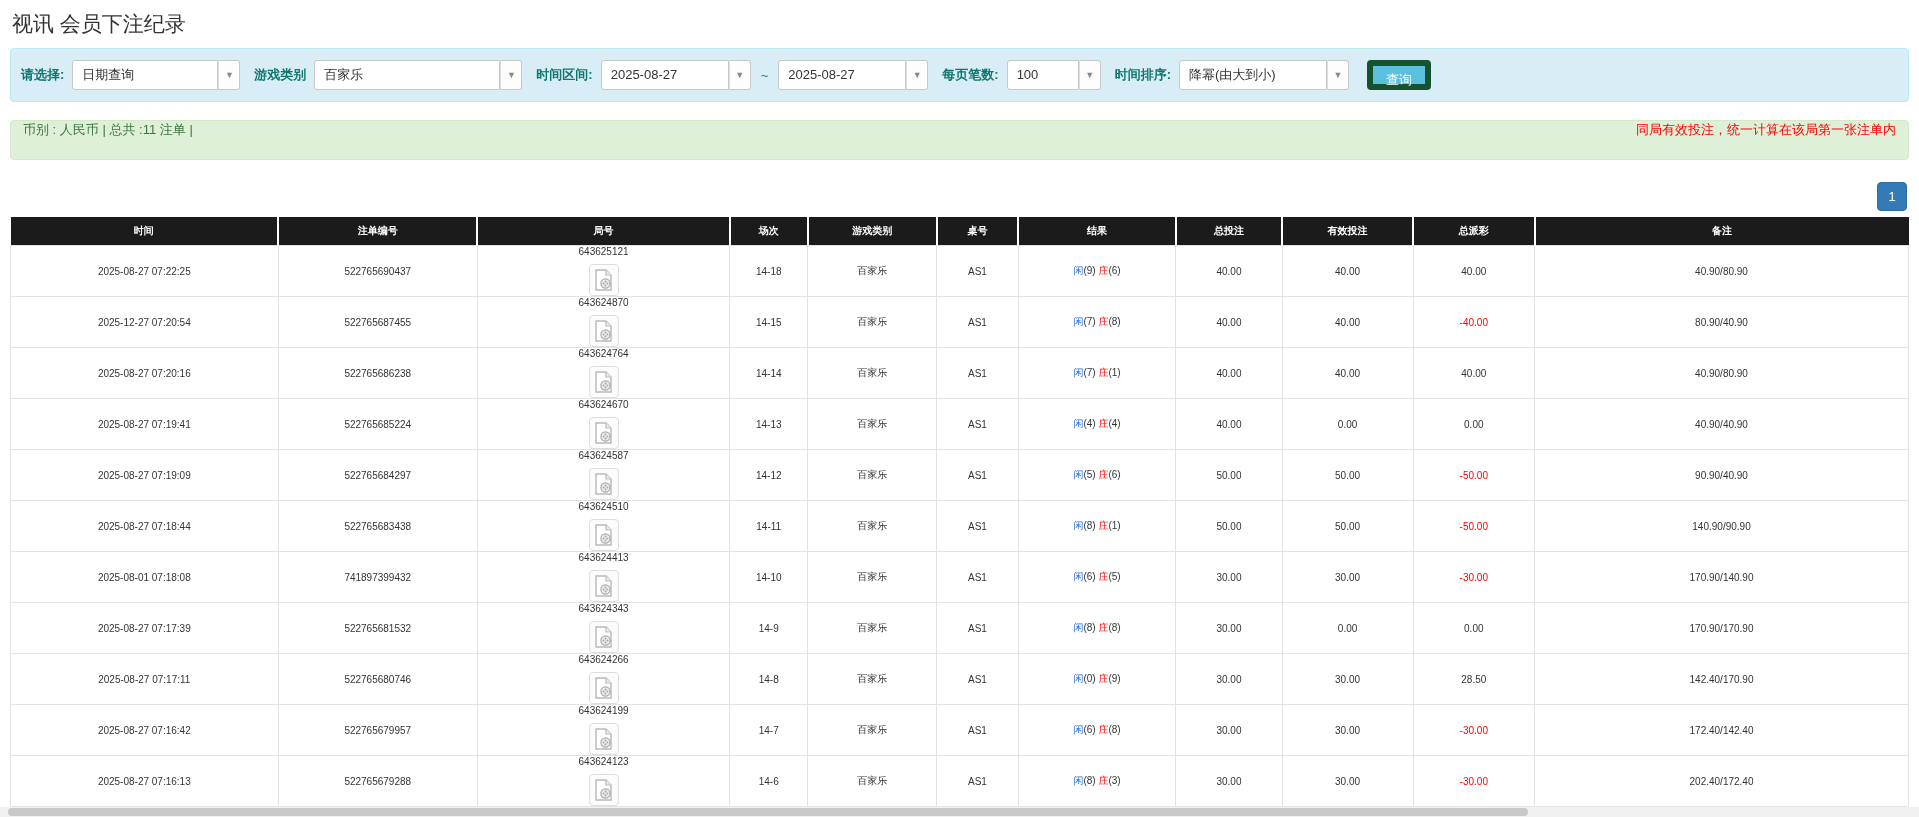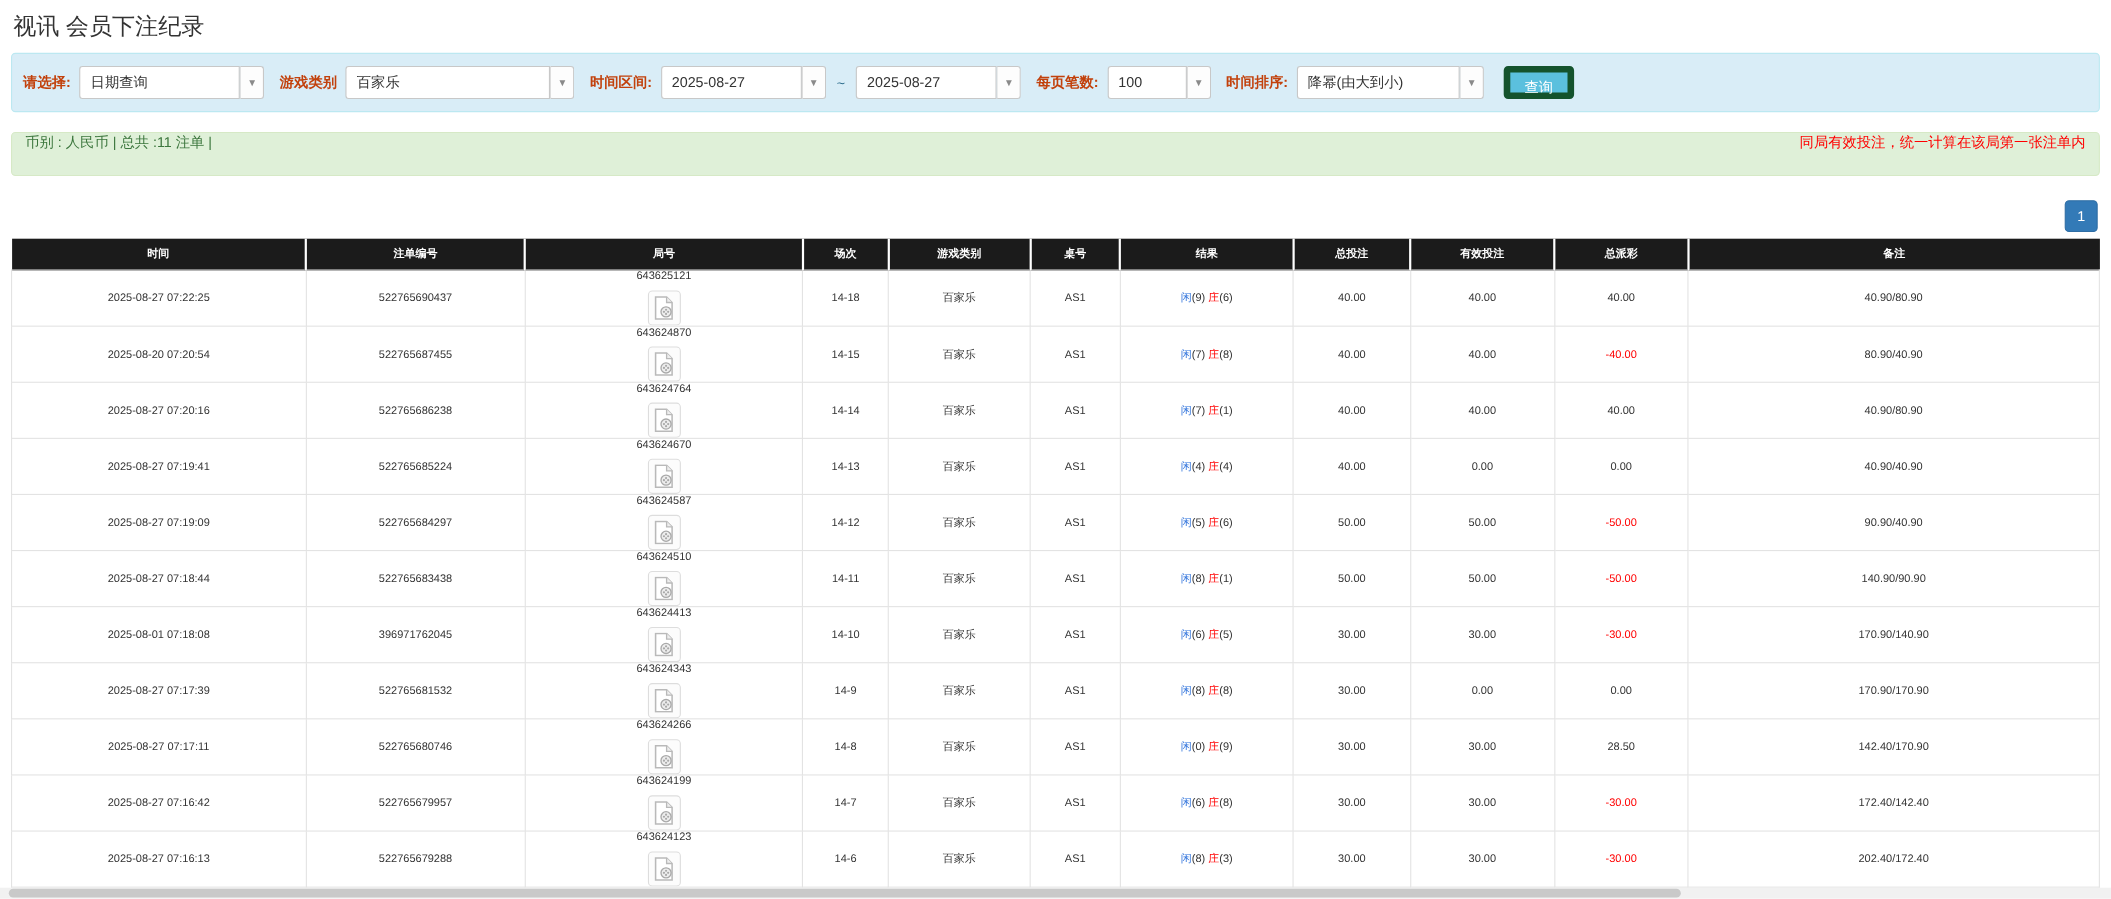--- a/index.html
+++ b/index.html
@@ -3,21 +3,21 @@
 <meta charset="utf-8">
 <style>
   html,body{margin:0;padding:0;background:#fff;}
   body{width:1919px;height:817px;font-family:"Liberation Sans","DejaVu Sans",sans-serif;color:#333;overflow:hidden;}
 
   .page-title{font-size:21px;font-weight:normal;color:#333;margin:10px 0 10px 12px;}
 
   
   .filter-panel{margin:0 10px;background:#d9edf7;border:1px solid #bce8f1;border-radius:4px;
     padding:11px 10px;display:flex;align-items:center;gap:8px;height:30px;}
-  .f-label{font-size:13px;font-weight:bold;color:#c2410c;white-space:nowrap;margin-left:6px;}
+  .f-label{font-size:13px;font-weight:bold;color:#0f766e;white-space:nowrap;margin-left:6px;}
   .combo{display:inline-flex;height:30px;box-sizing:border-box;}
   .combo-text{box-sizing:border-box;height:30px;line-height:28px;background:#fff;border:1px solid #c8c8c8;
     border-radius:3px 0 0 3px;padding:0 9px;font-size:13px;color:#333;white-space:nowrap;overflow:hidden;}
   .combo-arrow{box-sizing:border-box;width:22px;height:30px;border:1px solid #c8c8c8;border-left:1px solid #ddd;
     background:#fdfdfd;border-radius:0 3px 3px 0;display:flex;align-items:center;justify-content:center;
     color:#8a8a8a;font-size:9px;cursor:pointer;}
   .tilde{font-size:13px;color:#31708f;margin:0 2px;}
   .query-btn{margin-left:10px;background:#5bc0de;border:6px solid #14532d;color:#fff;font-size:13px;
     border-radius:4px;height:30px;padding:5px 13px;cursor:pointer;}
 
@@ -164,21 +164,21 @@
       <span class="res-player">闲</span><span class="res-score">(9)</span>
       <span class="res-banker">庄</span><span class="res-score">(6)</span>
     </td>
     <td class="blue">40.00</td>
     <td class="money">40.00</td>
     <td class="money">40.00</td>
     <td>40.90/80.90</td>
   </tr>
 
   <tr>
-    <td>2025-08-20 07:20:54</td>
+    <td>2025-12-27 07:20:54</td>
     <td>522765687455</td>
     <td>
       <span class="round-cell-inner">
         <span>643624870</span>
         <button class="video-btn">
           <span style="display:flex">
             <svg width="19" height="22" viewBox="0 0 19 22">
               <path d="M2 1 h10 l5 5 v15 h-15 z" fill="#ffffff" stroke="#b9b9b9" stroke-width="1.4"></path>
               <path d="M12 1 v5 h5" fill="#eeeeee" stroke="#b9b9b9" stroke-width="1.2"></path>
               <circle cx="11.5" cy="14.5" r="4.6" fill="#ededed" stroke="#a9a9a9" stroke-width="1.2"></circle>
@@ -335,21 +335,21 @@
       <span class="res-banker">庄</span><span class="res-score">(1)</span>
     </td>
     <td class="blue">50.00</td>
     <td class="money">50.00</td>
     <td class="money neg">-50.00</td>
     <td>140.90/90.90</td>
   </tr>
 
   <tr>
     <td>2025-08-01 07:18:08</td>
-    <td>396971762045</td>
+    <td>741897399432</td>
     <td>
       <span class="round-cell-inner">
         <span>643624413</span>
         <button class="video-btn">
           <span style="display:flex">
             <svg width="19" height="22" viewBox="0 0 19 22">
               <path d="M2 1 h10 l5 5 v15 h-15 z" fill="#ffffff" stroke="#b9b9b9" stroke-width="1.4"></path>
               <path d="M12 1 v5 h5" fill="#eeeeee" stroke="#b9b9b9" stroke-width="1.2"></path>
               <circle cx="11.5" cy="14.5" r="4.6" fill="#ededed" stroke="#a9a9a9" stroke-width="1.2"></circle>
               <circle cx="11.5" cy="12.6" r="1" fill="#a9a9a9"></circle>

